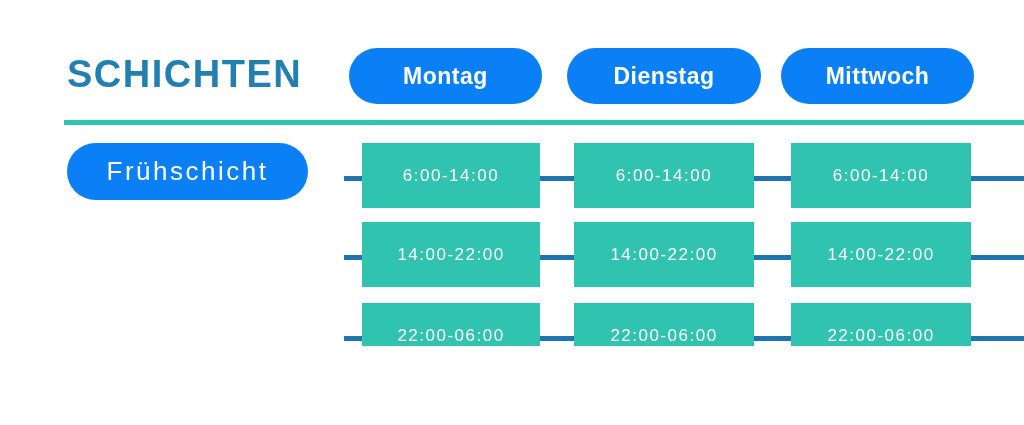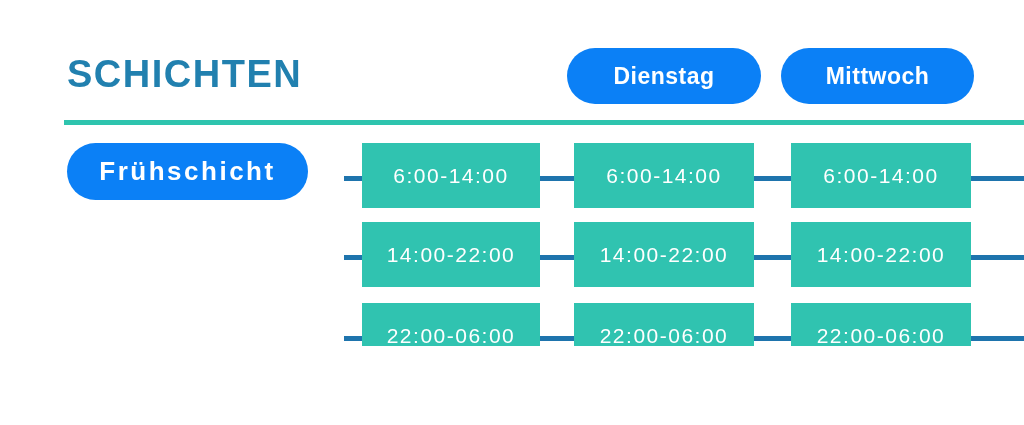--- a/index.html
+++ b/index.html
@@ -27,45 +27,46 @@
     font-size:23px;font-weight:700;letter-spacing:0.5px;
   }
   .d1{left:315px;width:193px}
   .d2{left:533px;width:194px}
   .d3{left:747px;width:193px}
   .row{position:absolute;left:0;width:1024px;height:65px;}
   .shift-pill{
     position:absolute;left:33px;top:0;width:241px;height:57px;border-radius:29px;
     background:var(--pill-blue,#0b80f6);color:#ffffff;
     display:flex;align-items:center;justify-content:center;
-    font-size:26px;font-weight:700;letter-spacing:2.5px;
+    font-size:26px;font-weight:400;letter-spacing:2.5px;
   }
   .cell{
     position:absolute;top:0;height:65px;
     background:var(--cell-teal,#30c3b0);color:#ffffff;
     display:flex;align-items:center;justify-content:center;
-    font-size:21px;font-weight:300;letter-spacing:1.5px;
+    font-size:17px;font-weight:300;letter-spacing:1.5px;
   }
   .c1{left:328px;width:178px}
   .c2{left:540px;width:180px}
   .c3{left:757px;width:180px}
   .line{position:absolute;top:33px;height:5px;background:var(--line-blue,#1e74ad);}
   .stub{left:310px;width:18px}
   .gap1{left:506px;width:34px}
   .gap2{left:720px;width:37px}
   .tail{left:937px;width:87px}
 </style>
 </head>
 <body>
 
 <div class="canvas">
 
   <h1 class="title">SCHICHTEN</h1>
   <div class="divider"></div>
 
+  <div class="day-pill d1">Montag</div>
   <div class="day-pill d3">Mittwoch</div>
   <div class="day-pill d2">Dienstag</div>
 
   <div class="row" style="top:143px">
     <div class="shift-pill">Frühschicht</div>
     <div class="line stub"></div>
     <div class="cell c1">6:00-14:00</div>
     <div class="line gap1"></div>
     <div class="cell c2">6:00-14:00</div>
     <div class="line gap2"></div>

